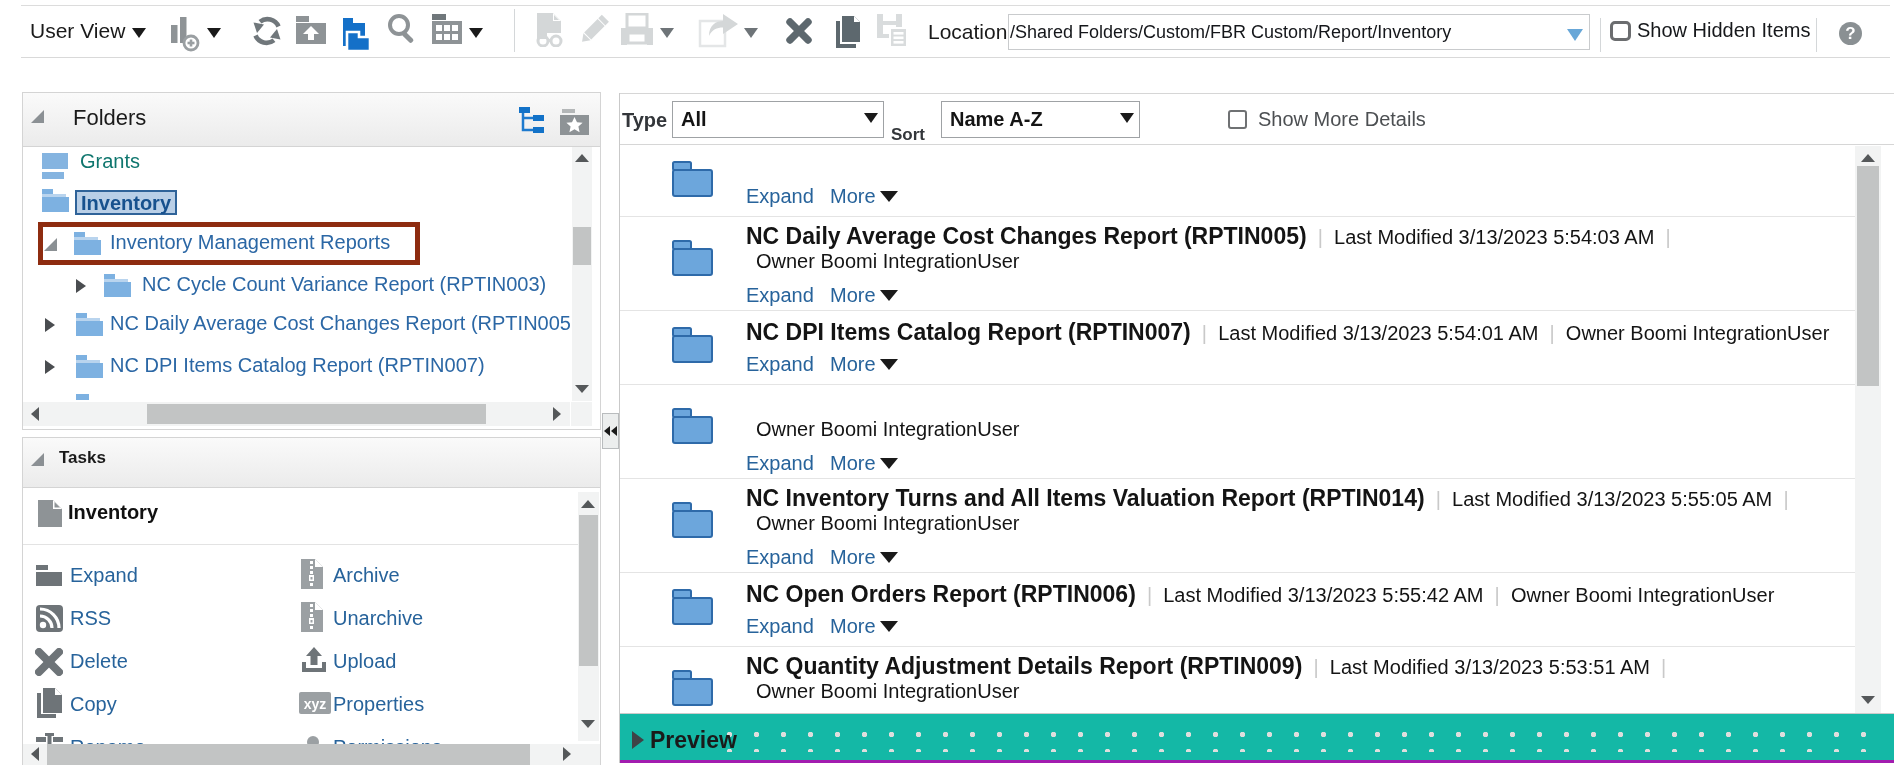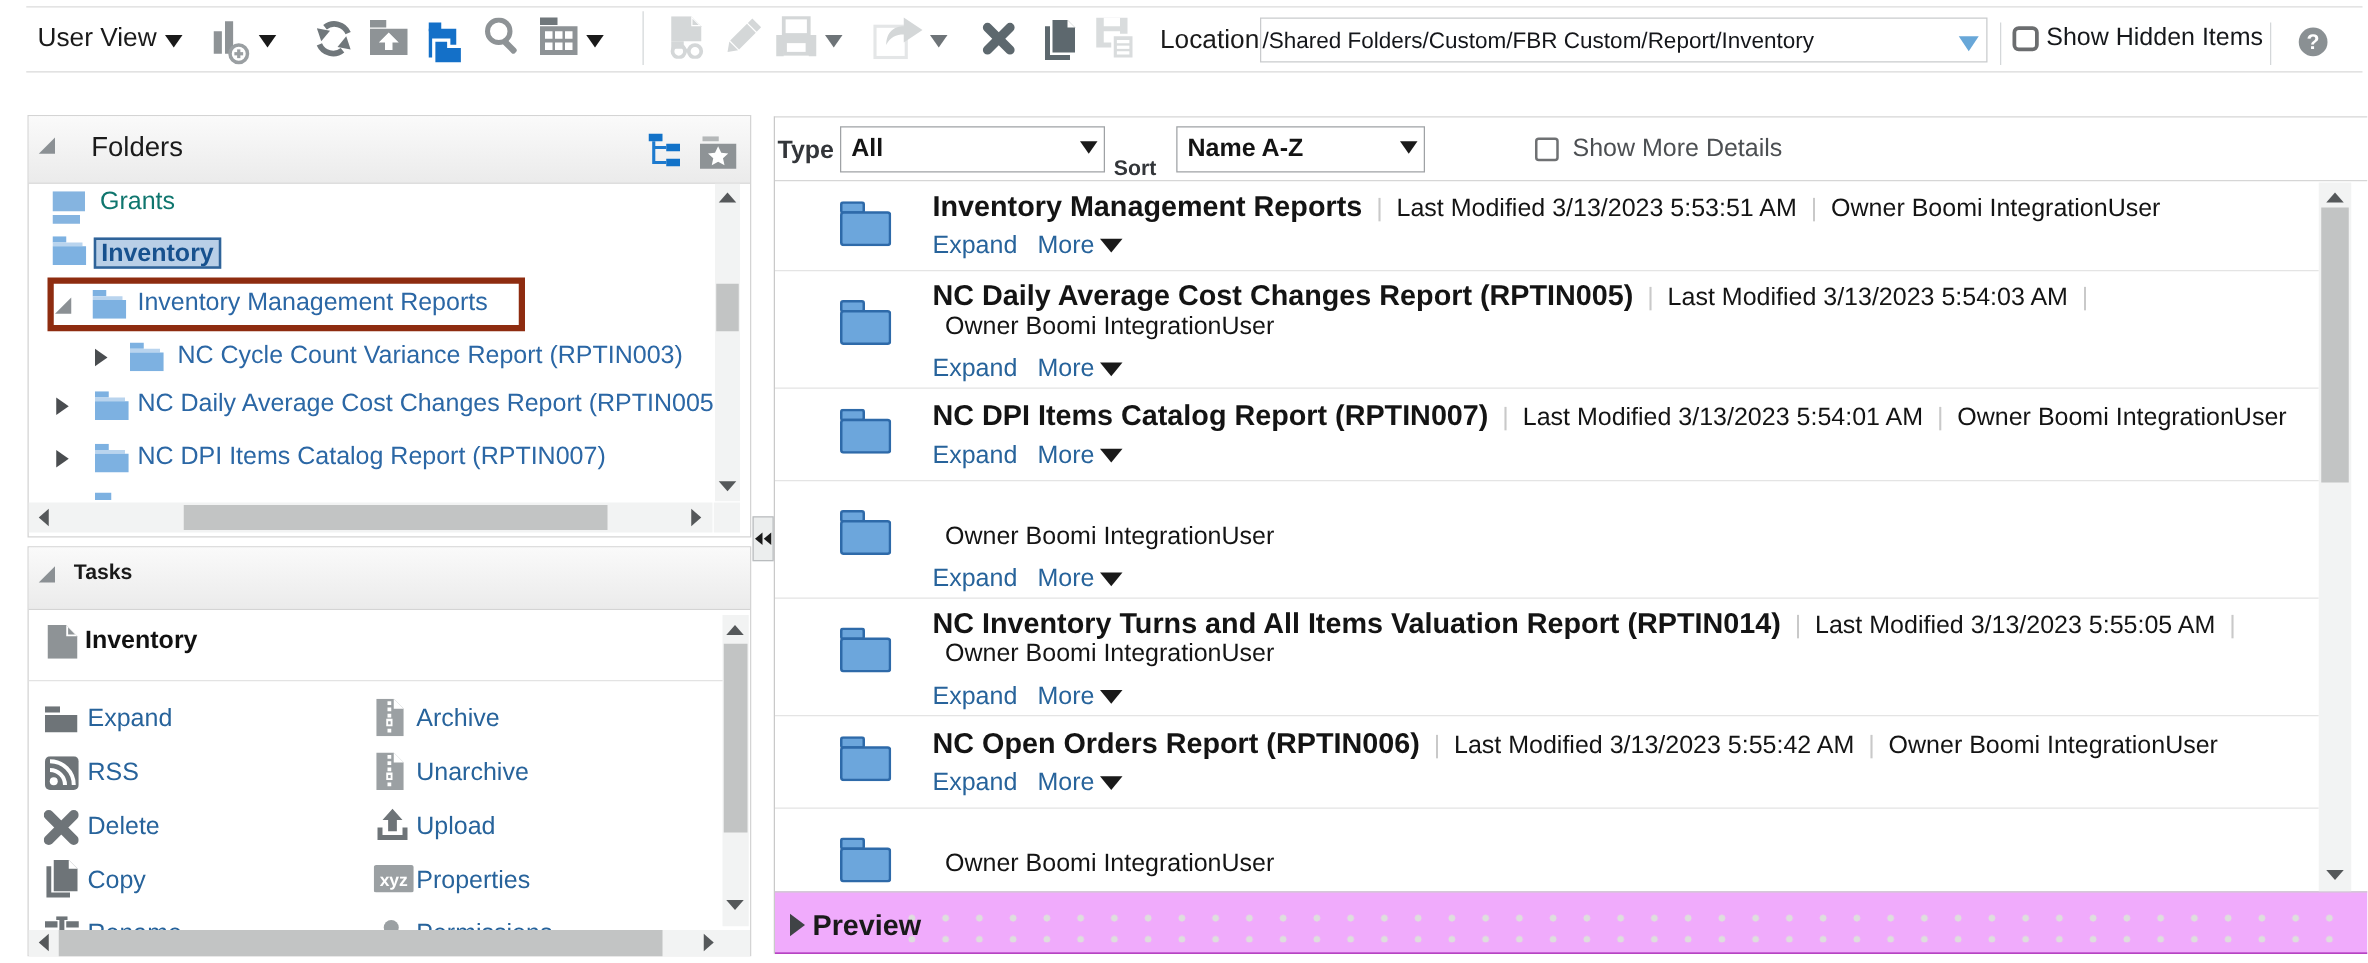--- a/index.html
+++ b/index.html
@@ -369,21 +369,20 @@
 <div class="abs" style="left:950px;top:108px;font-size:20px;font-weight:bold;color:#141414">Name A-Z</div>
 <div class="abs caret" style="left:1120px;top:113px"></div>
 <div class="abs" style="left:1228px;top:110px;width:19px;height:19px;border:2px solid #6f7173;border-radius:3px;background:#fff"></div>
 <div class="abs" style="left:1258px;top:108px;font-size:20px;color:#4c4f52">Show More Details</div>
 
 <div class="abs" style="left:620px;top:145px;width:1235px;height:72px;border-bottom:1px solid #e4e4e4">
   <svg style="position:absolute;left:52px;top:16px" width="41" height="36" viewBox="0 0 41 36">
         <rect x="1" y="1" width="18" height="8" rx="1.5" fill="#6ca6dc" stroke="#2e6aa9" stroke-width="2"></rect>
         <rect x="1" y="9" width="39" height="26" rx="2" fill="#6ca6dc" stroke="#2e6aa9" stroke-width="2"></rect>
       </svg>
-  <div style="position:absolute;left:126px;top:7px;font-size:20px;white-space:nowrap;color:#141414"><b style="font-size:23px">Inventory Management Reports</b><span class="pipe">&nbsp;&nbsp;|&nbsp;</span> Last Modified 3/13/2023 5:53:51 AM<span class="pipe">&nbsp;&nbsp;|&nbsp;</span> Owner Boomi IntegrationUser</div>
   <div style="position:absolute;left:126px;top:40px;font-size:20px;color:#27639b">Expand</div>
   <div style="position:absolute;left:210px;top:40px;font-size:20px;color:#27639b">More</div>
   <div class="caret" style="position:absolute;left:260px;top:46px;border-left-width:9px;border-right-width:9px;border-top-width:11px"></div>
 </div>
 
 <div class="abs" style="left:620px;top:217px;width:1235px;height:94px;border-bottom:1px solid #e4e4e4">
   <svg style="position:absolute;left:52px;top:23px" width="41" height="36" viewBox="0 0 41 36">
         <rect x="1" y="1" width="18" height="8" rx="1.5" fill="#6ca6dc" stroke="#2e6aa9" stroke-width="2"></rect>
         <rect x="1" y="9" width="39" height="26" rx="2" fill="#6ca6dc" stroke="#2e6aa9" stroke-width="2"></rect>
       </svg>
@@ -437,24 +436,25 @@
   <div style="position:absolute;left:126px;top:42px;font-size:20px;color:#27639b">Expand</div>
   <div style="position:absolute;left:210px;top:42px;font-size:20px;color:#27639b">More</div>
   <div class="caret" style="position:absolute;left:260px;top:48px;border-left-width:9px;border-right-width:9px;border-top-width:11px"></div>
 </div>
 
 <div class="abs" style="left:620px;top:647px;width:1235px;height:66px;overflow:hidden">
   <svg style="position:absolute;left:52px;top:23px" width="41" height="36" viewBox="0 0 41 36">
         <rect x="1" y="1" width="18" height="8" rx="1.5" fill="#6ca6dc" stroke="#2e6aa9" stroke-width="2"></rect>
         <rect x="1" y="9" width="39" height="26" rx="2" fill="#6ca6dc" stroke="#2e6aa9" stroke-width="2"></rect>
       </svg>
+  <div style="position:absolute;left:126px;top:6px;font-size:20px;white-space:nowrap;color:#141414"><b style="font-size:23px">NC Quantity Adjustment Details Report (RPTIN009)</b><span class="pipe">&nbsp;&nbsp;|&nbsp;</span> Last Modified 3/13/2023 5:53:51 AM<span class="pipe">&nbsp;&nbsp;|</span></div>
   <div style="position:absolute;left:136px;top:33px;font-size:20px;color:#141414">Owner Boomi IntegrationUser</div>
 </div>
 
-<div class="abs" style="left:620px;top:713px;width:1274px;height:50px;background:#f0abfc;border-top:1px solid #cbcbcb;border-bottom:1px solid #a21caf">
+<div class="abs" style="left:620px;top:713px;width:1274px;height:50px;background:#14b8a6;border-top:1px solid #cbcbcb;border-bottom:3px solid #a21caf">
   <div style="position:absolute;left:90px;top:8px;right:10px;bottom:8px;background-image:radial-gradient(circle,#dededd 2.5px,transparent 3px);background-size:27px 17px;background-position:6px 4px"></div>
   <div style="position:absolute;left:12px;top:17px;width:0;height:0;border-top:9px solid transparent;border-bottom:9px solid transparent;border-left:12px solid #3f4346"></div>
   <div style="position:absolute;left:30px;top:13px;font-size:23px;font-weight:bold;color:#1a1a1a">Preview</div>
 </div>
 
 <div class="sb-track" style="left:1855px;top:146px;width:26px;height:567px">
   <div class="arr-up" style="position:absolute;left:6px;top:8px"></div>
   <div class="sb-thumb" style="left:2px;top:20px;width:22px;height:220px"></div>
   <div class="arr-dn" style="position:absolute;left:6px;top:550px"></div>
 </div>

